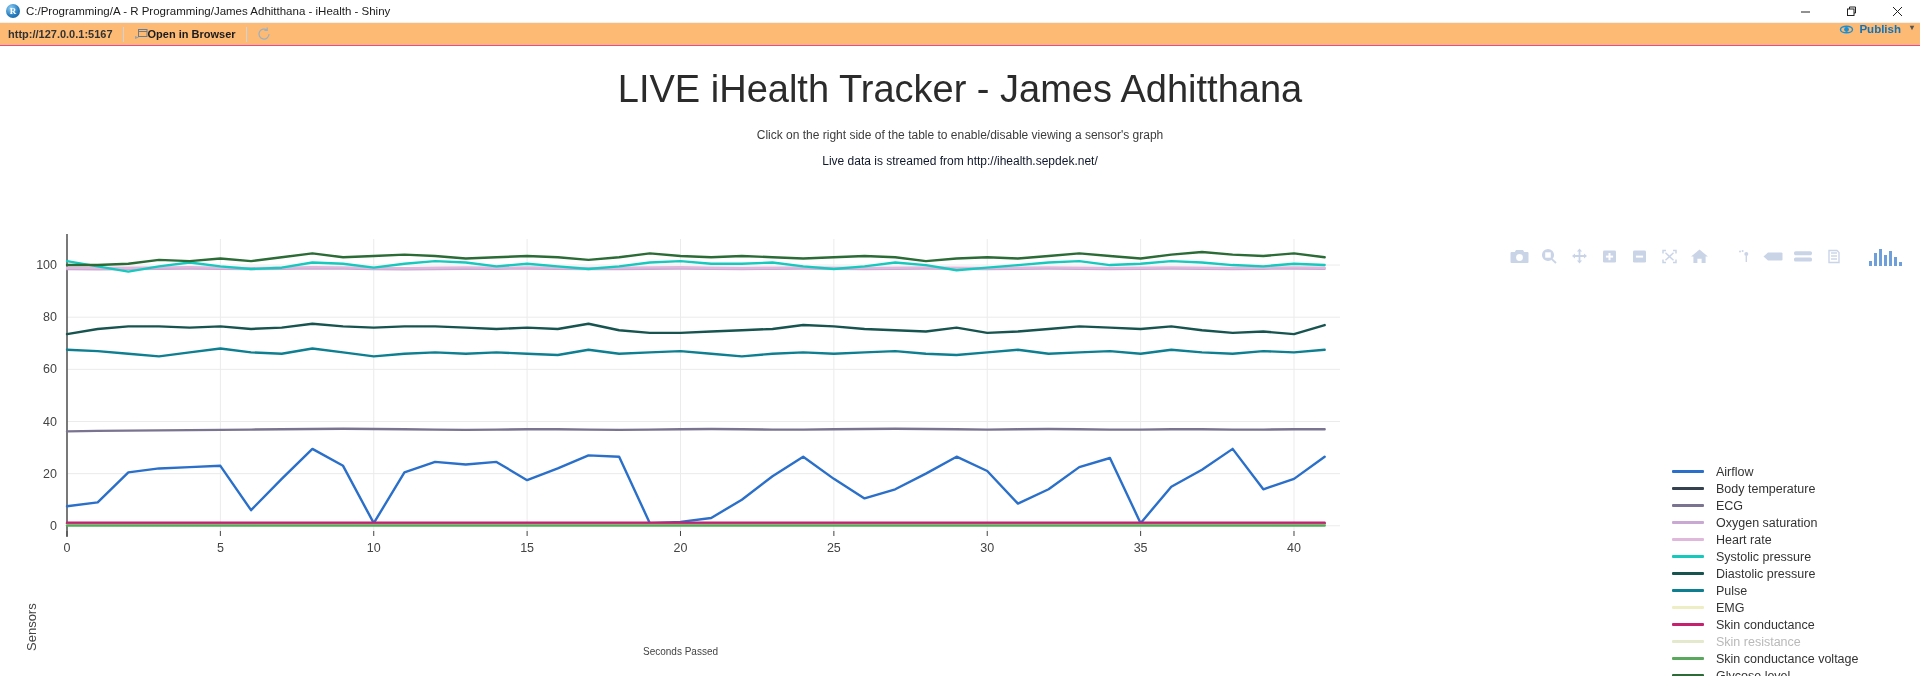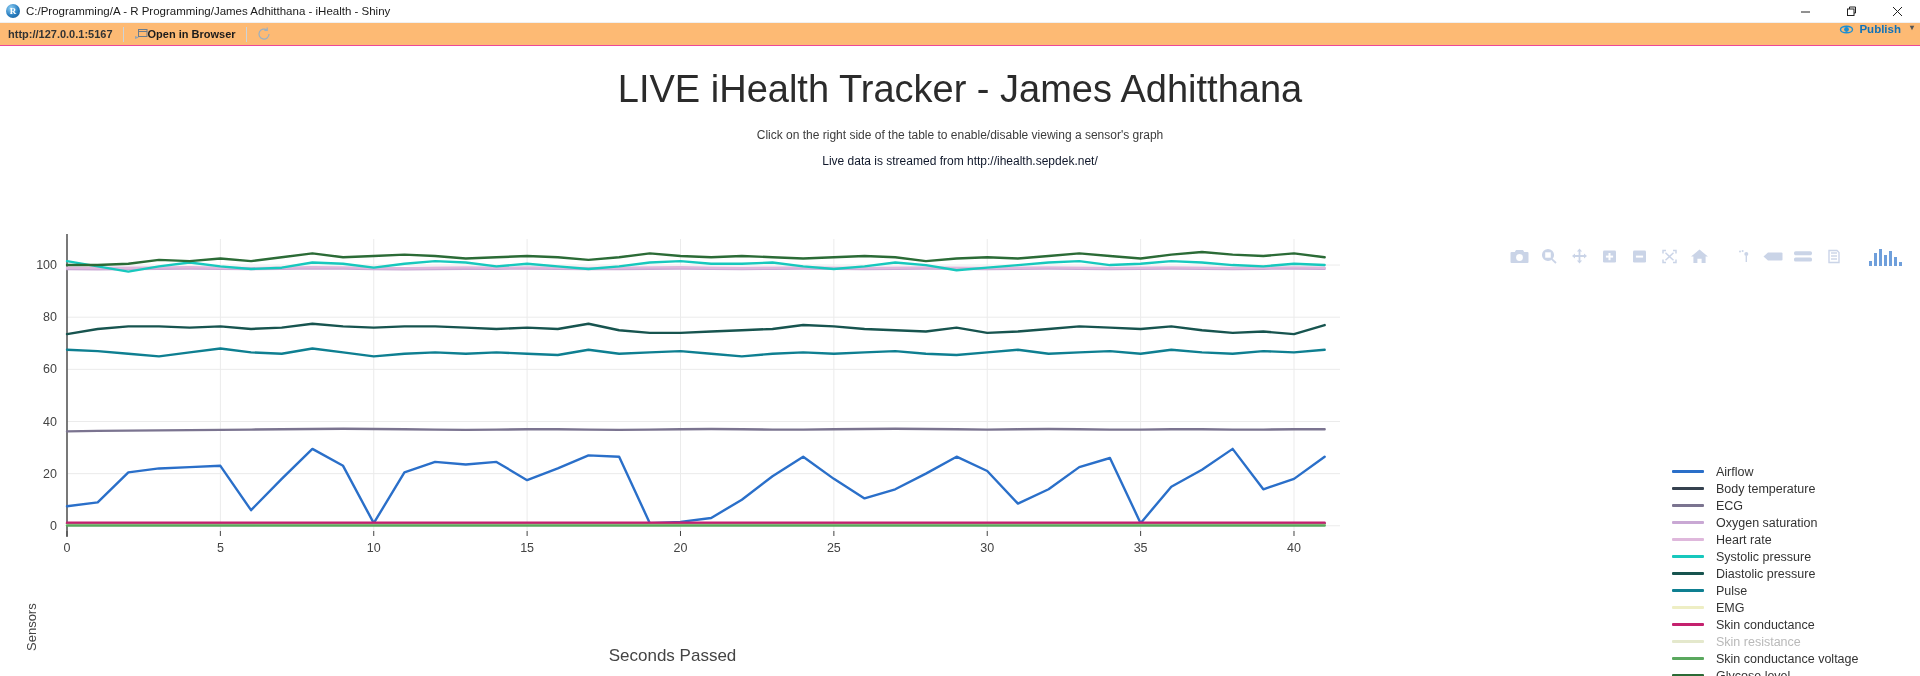--- a/index.html
+++ b/index.html
@@ -100,22 +100,22 @@
   .mb-gap{width:12px;}
   .mb-logo{margin-left:20px;display:flex;align-items:flex-end;gap:2px;height:20px;}
   .mb-logo i{display:block;width:3px;background:#3f7fd0;}
 
   .axis-y-title{
     position:absolute;left:24px;top:420px;
     transform:rotate(-90deg);transform-origin:left top;
     font-size:13px;color:#444;white-space:nowrap;
   }
   .axis-x-title{
-    position:absolute;left:0;top:415px;width:1345px;text-align:center;
-    font-size:17px;color:#444;
+    position:absolute;left:8px;top:415px;width:1345px;text-align:center;
+    font-size:10px;color:#444;
   }
 
   .svgplot{position:absolute;left:0;top:0;}
 
   
   .legend{
     position:absolute;left:1672px;top:232px;
     display:flex;flex-direction:column;gap:0px;
   }
   .legend-item{

